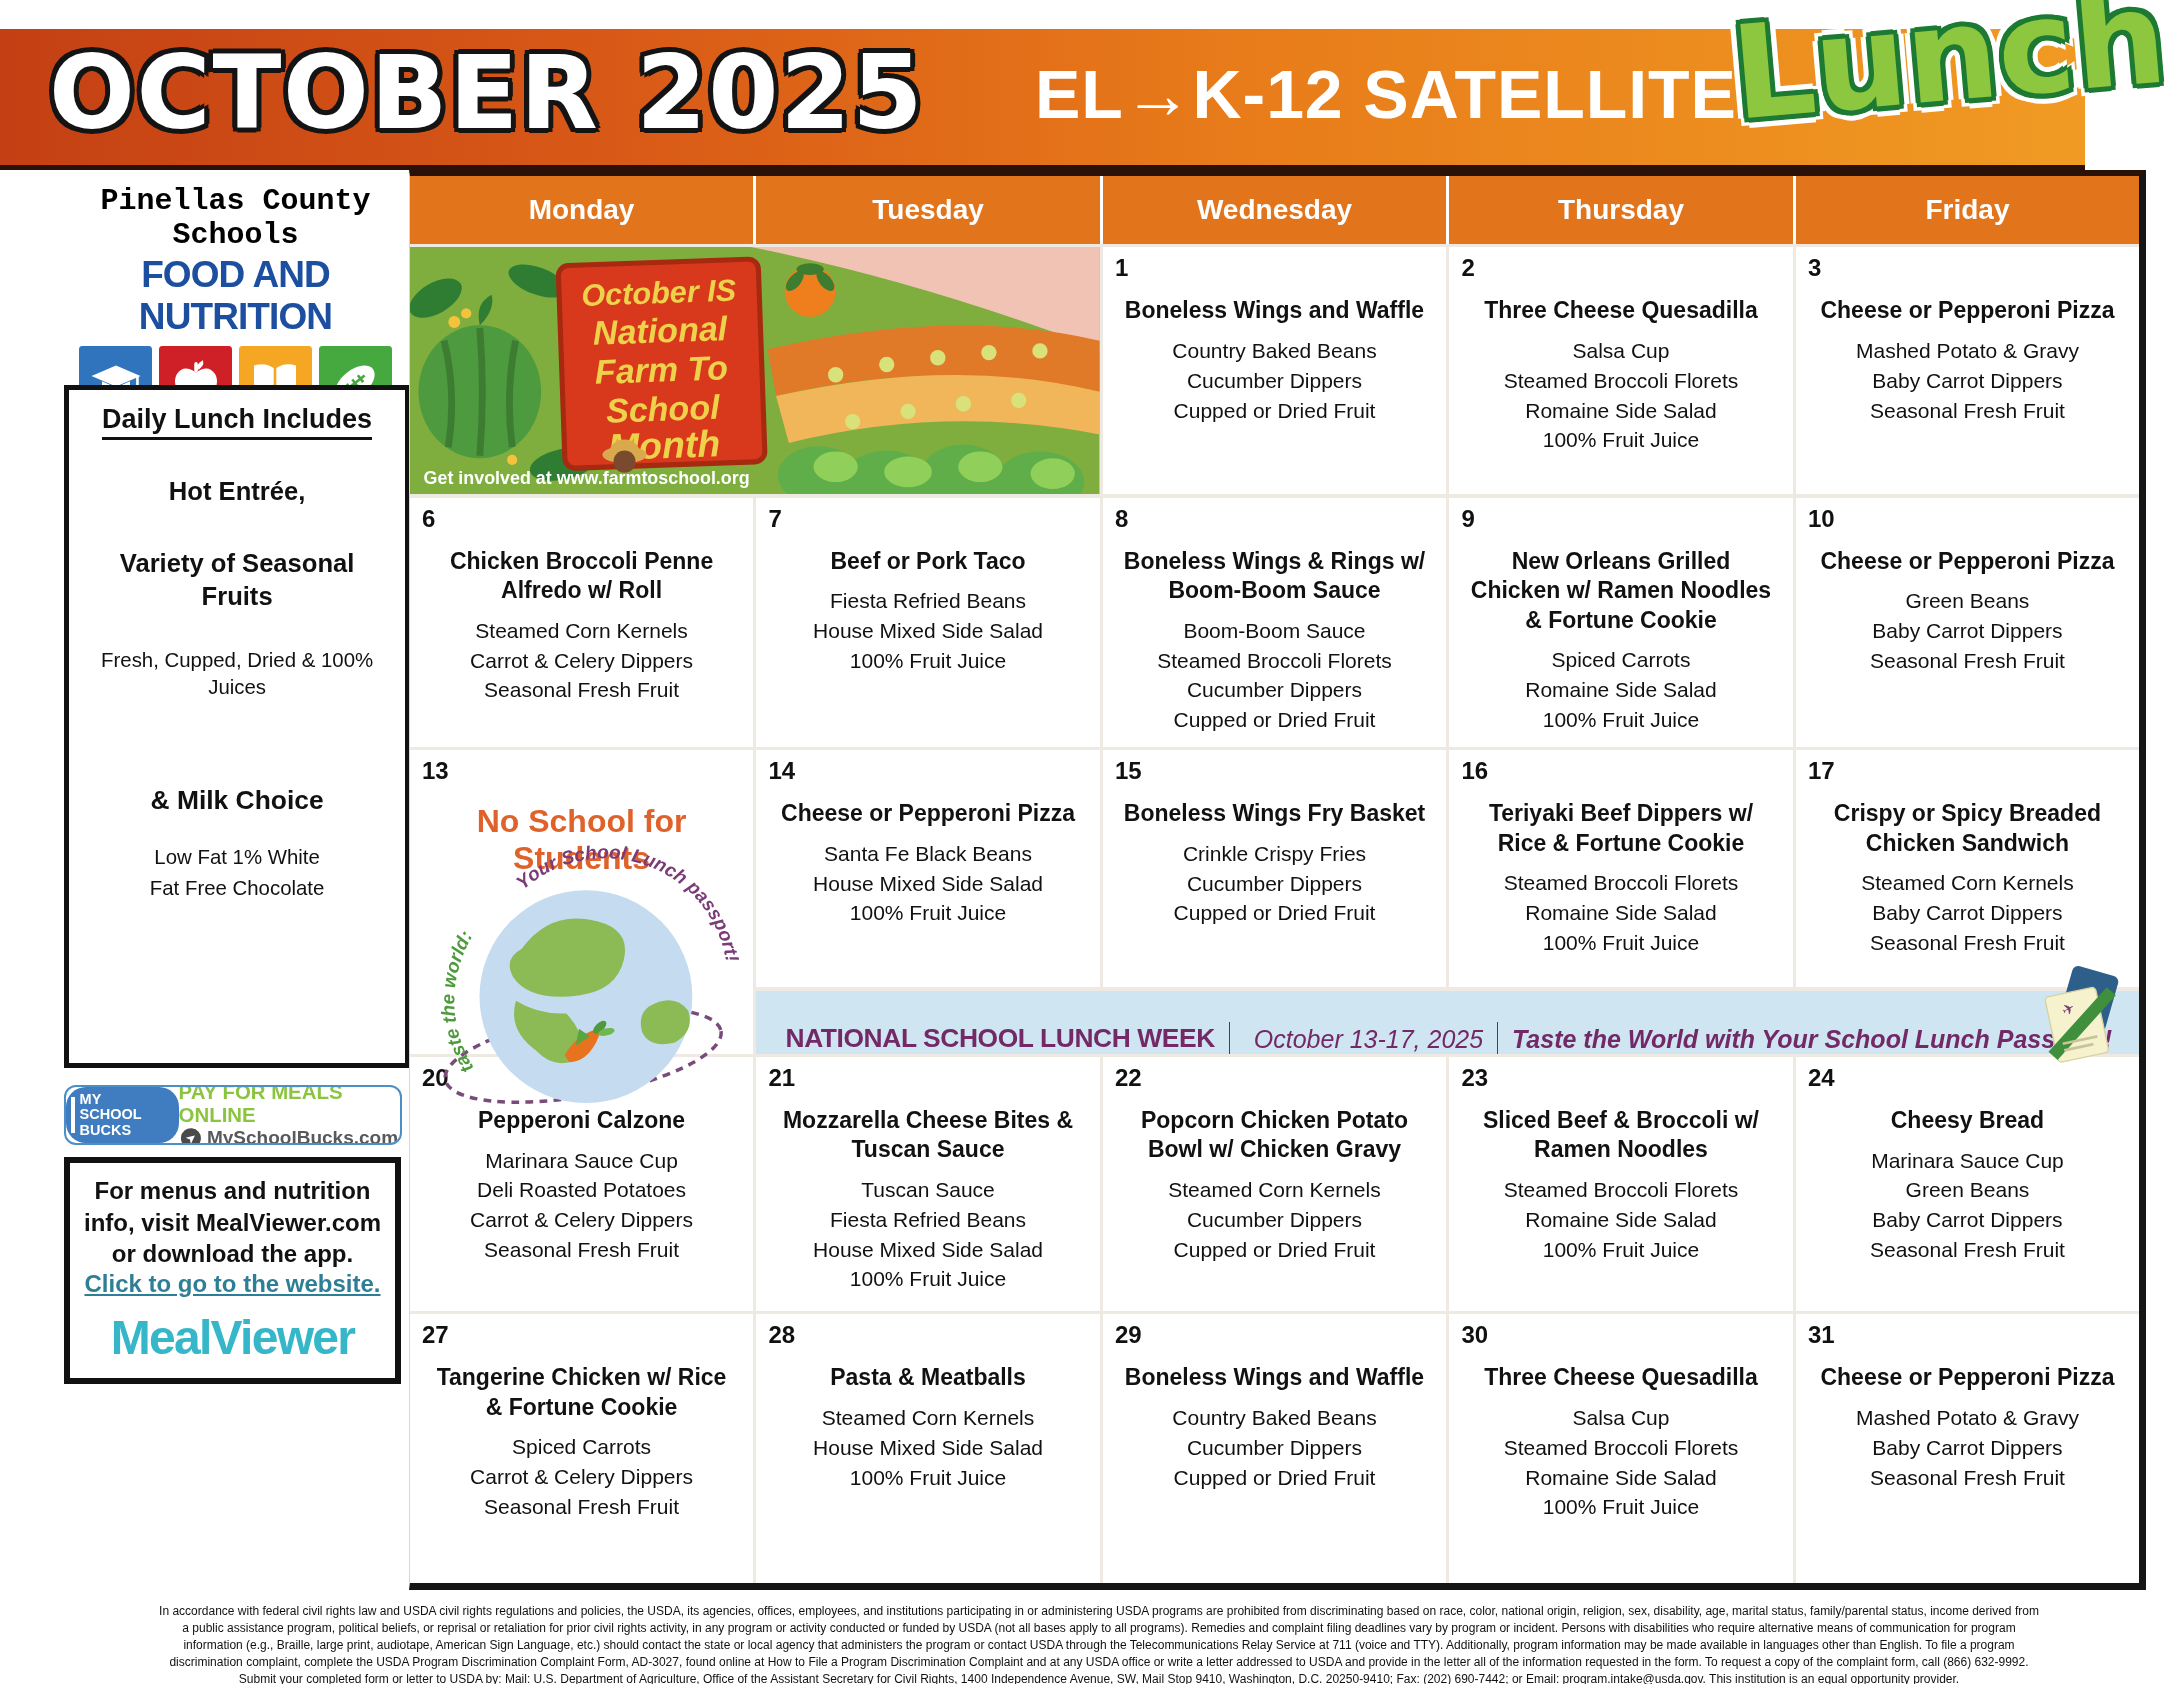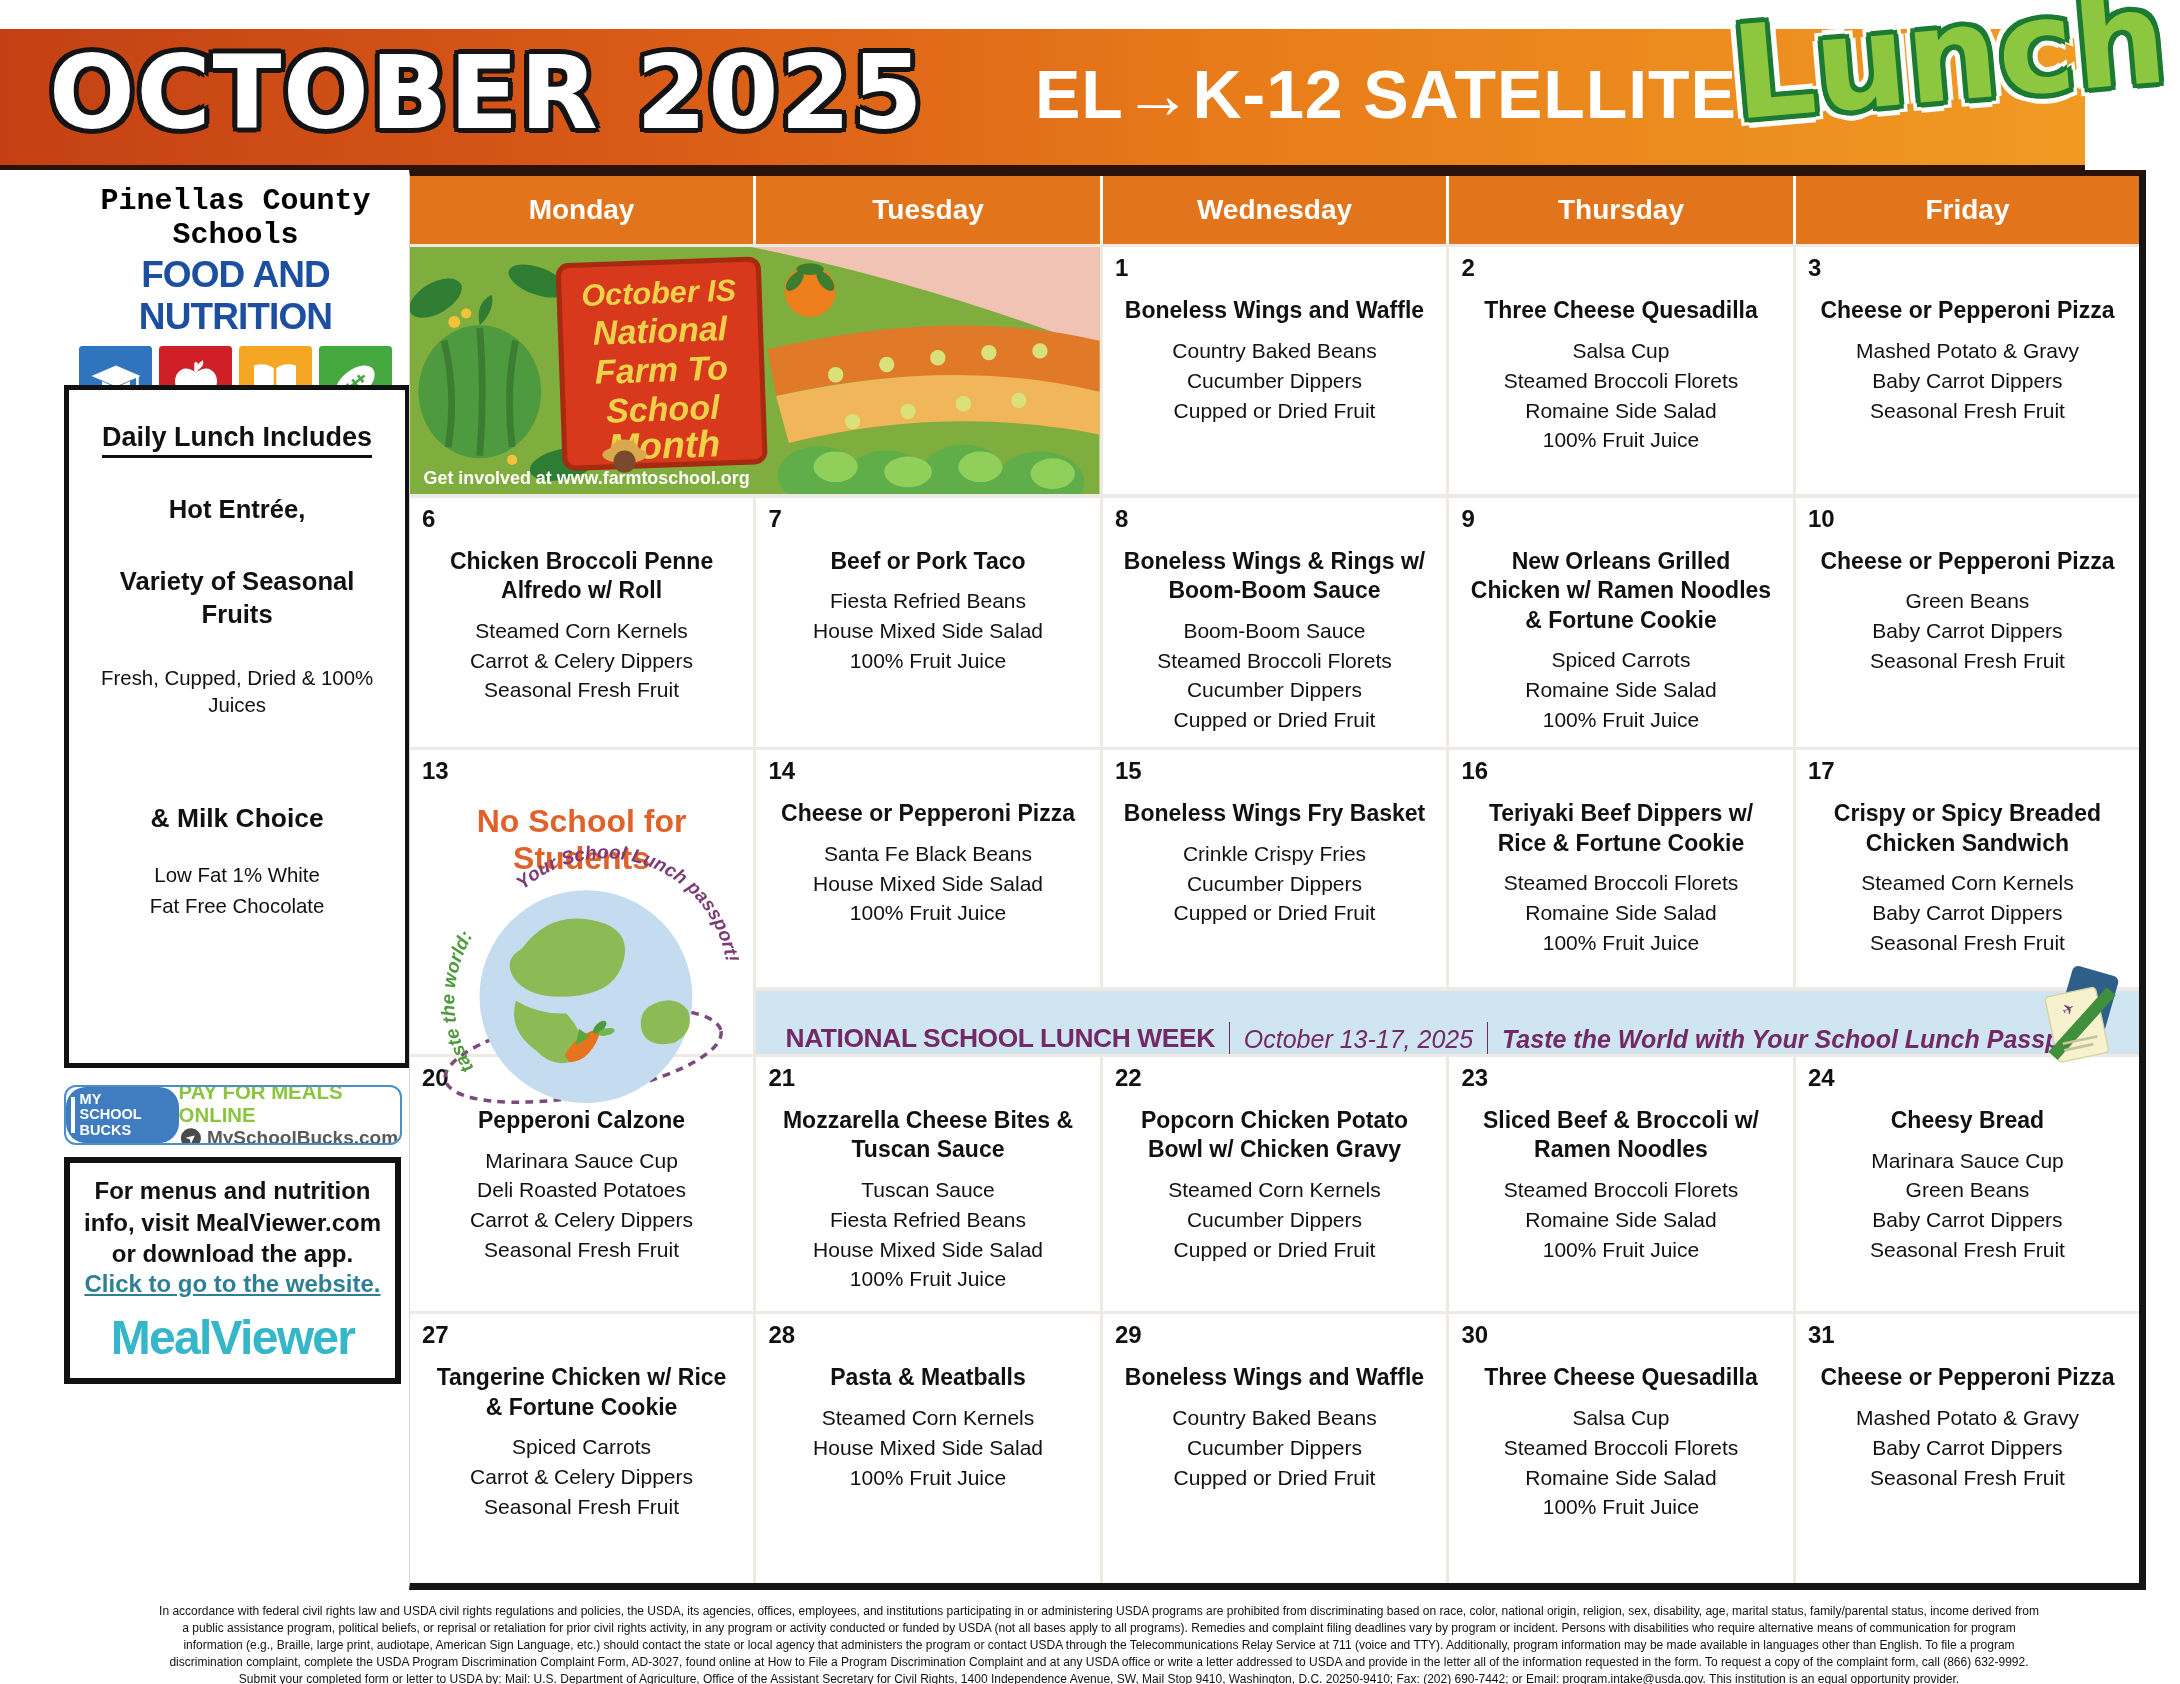--- a/index.html
+++ b/index.html
@@ -29,21 +29,21 @@
   .logo-l2{font-size:37px;font-weight:800;color:#1d4fa0;letter-spacing:-0.9px;margin-top:1.7px;}
   .logo-squares{display:flex;justify-content:center;gap:6.8px;margin-top:8.5px;}
   .sq{width:73px;height:73px;border-radius:3.4px;display:flex;align-items:center;justify-content:center;}
   .sq svg{width:56px;height:56px;}
   .sq-blue{background:#2f74bd;} .sq-red{background:#d02027;}
   .sq-yellow{background:#f5a623;} .sq-green{background:#46a940;}
   .logo-l3{font-size:31px;font-weight:600;color:#2e5ca6;letter-spacing:1.7px;margin-top:8.5px;}
 
   .daily-box{position:absolute;left:64px;top:385px;width:326px;height:673px;border:5.1px solid #111;
              background:#fff;text-align:center;padding:0 5.1px;}
-  .daily-title{display:inline-block;margin-top:32px;font-size:27px;font-weight:800;
+  .daily-title{display:inline-block;margin-top:14px;font-size:27px;font-weight:800;
                border-bottom:3.4px solid #111;padding-bottom:1.7px;}
   .daily-entree{margin-top:37px;font-size:25.6px;font-weight:700;}
   .daily-fruits{margin-top:41px;font-size:25.6px;font-weight:700;line-height:1.3;padding:0 25.6px;}
   .daily-detail{margin-top:34px;font-size:20.4px;line-height:1.3;padding:0 17px;}
   .daily-milk{margin-top:85px;font-size:26.4px;font-weight:800;}
   .daily-opts{margin-top:25.6px;font-size:20.4px;line-height:1.55;}
 
   .msb-badge{position:absolute;left:64px;top:1085px;width:334px;height:56px;border:2.6px solid #4a8fc7;
              border-radius:12px;background:#fff;display:flex;overflow:hidden;cursor:pointer;}
   .msb-left{width:99px;background:#3f7cc0;color:#fff;font-weight:800;font-size:14.5px;line-height:1.08;
@@ -83,21 +83,21 @@
   .sds{margin-top:10.2px;text-align:center;font-size:21px;line-height:1.42;}
   .sd:empty{display:none;}
   .farm{grid-column:1/span 2;overflow:hidden;}
   .farm svg{width:100%;height:100%;display:block;}
   .c13 .noschool{margin-top:53px;text-align:center;color:#e0622b;font-size:32px;font-weight:800;}
   .globe{position:absolute;left:12px;top:80px;width:325px;height:308px;z-index:6;overflow:visible;}
   .nslw{grid-column:2/-1;grid-row:2;background:#cfe6f2;display:flex;align-items:flex-end;
         padding-left:29px;position:relative;}
   .nslw-title{color:#722966;font-size:26.4px;font-weight:800;letter-spacing:-0.4px;}
   .nslw-sep{width:1.7px;height:32px;background:#722966;margin:0 13.6px;}
-  .nslw-dates{color:#722966;font-size:25px;font-style:italic;}
+  .nslw-dates{color:#722966;font-size:25px;font-style:italic;margin-left:10px;}
   .nslw-tag{color:#722966;font-size:25px;font-style:italic;font-weight:800;}
   .passport{position:absolute;right:5.1px;top:-37px;width:102px;height:118px;z-index:6;}
 
   
   .footer{position:absolute;left:51px;right:34px;top:1603px;text-align:center;font-size:12px;
           line-height:1.42;color:#111;}
 </style>
 </head>
 <body>
 

